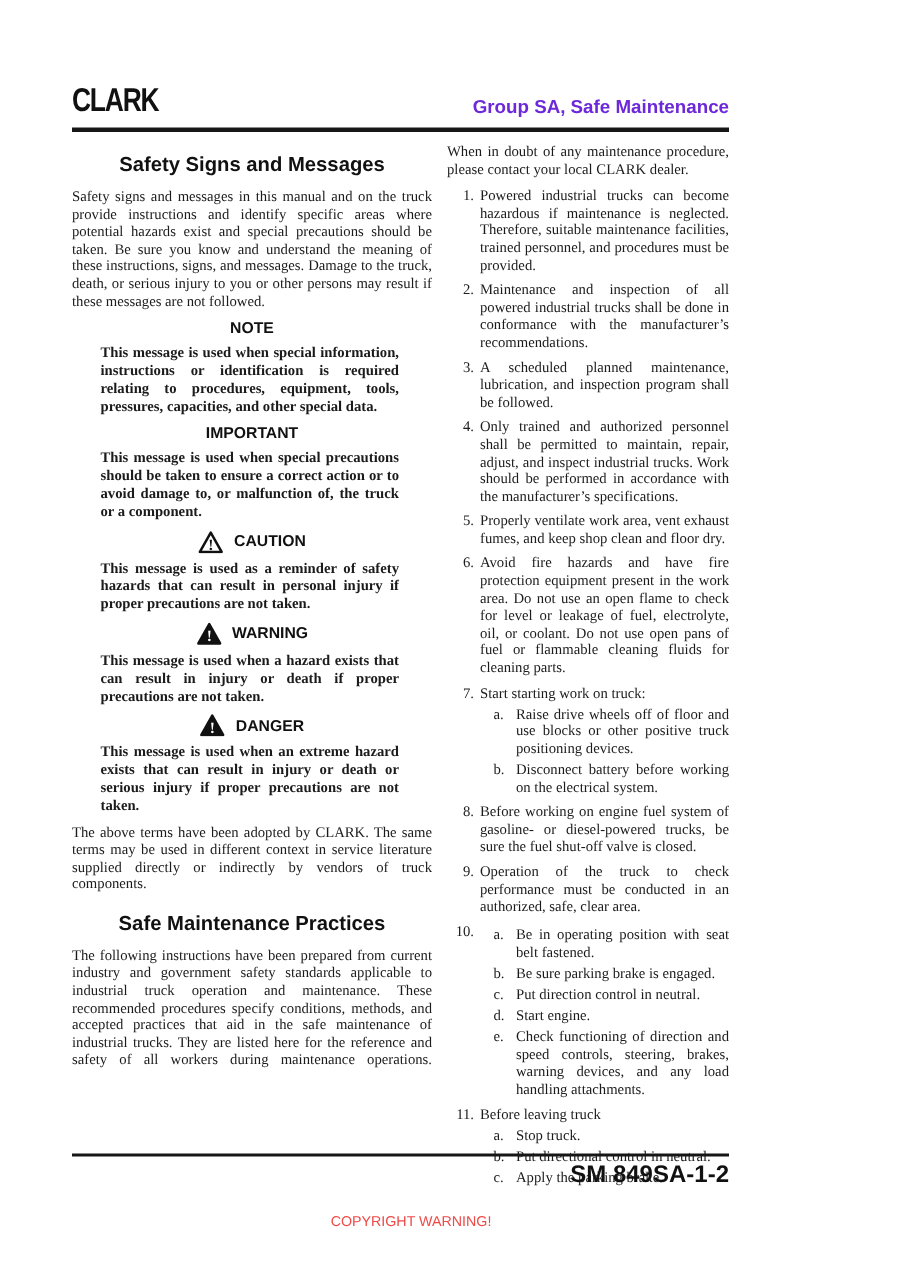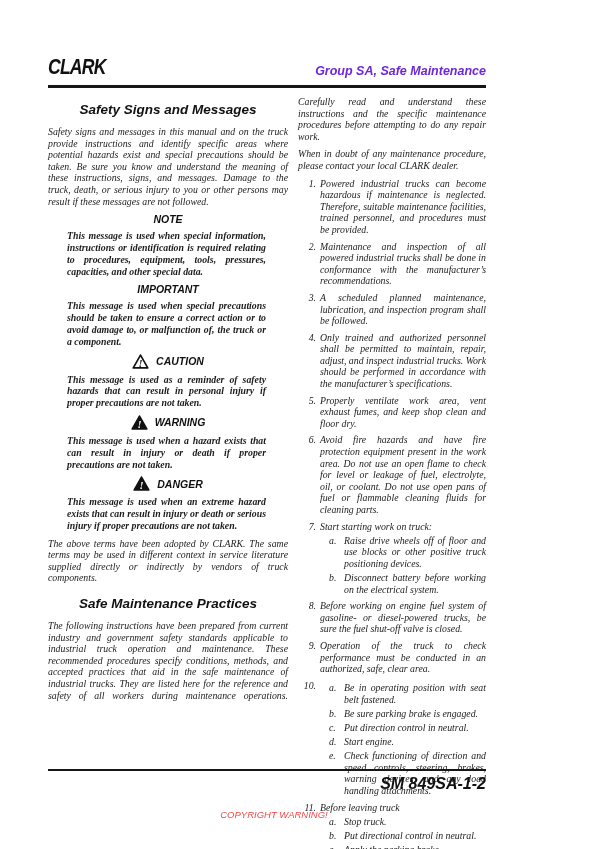--- a/index.html
+++ b/index.html
@@ -1,17 +1,17 @@
 <!DOCTYPE html>
 <html><head>
 <meta charset="utf-8">
 <style>
   html,body{margin:0;padding:0;background:#ffffff;}
   .page{position:relative;width:548px;height:849px;background:#ffffff;color:#1b1b1b;overflow:hidden;
-        font-family:"Liberation Serif", serif;font-style:italic;}
+        font-family:"Liberation Serif", serif;}
 
   
   .header{position:absolute;left:48px;right:62px;top:56px;display:flex;justify-content:space-between;align-items:flex-end;}
   .logo{font-family:"Liberation Sans", sans-serif;font-weight:bold;font-size:22px;line-height:22px;
         letter-spacing:-1px;transform:scaleX(0.8);transform-origin:left bottom;color:#111;}
   .group-title{font-family:"Liberation Sans", sans-serif;font-weight:bold;font-size:12.5px;color:#6d28d9;}
   .header-rule{position:absolute;left:48px;right:62px;top:85px;height:2.5px;background:#161616;}
 
   
   .columns{position:absolute;left:48px;right:62px;top:96px;display:flex;gap:10px;}
@@ -128,21 +128,20 @@
   </div>
 </div>
 
       <p class="body just">The above terms have been adopted by CLARK. The same terms may be used in different context in service literature supplied directly or indirectly by vendors of truck components.</p>
 
       <div class="section-heading second">Safe Maintenance Practices</div>
       <p class="body just just-last">The following instructions have been prepared from current industry and government safety standards applicable to industrial truck operation and maintenance. These recommended procedures specify conditions, methods, and accepted practices that aid in the safe maintenance of industrial trucks. They are listed here for the reference and safety of all workers during maintenance operations.</p>
     </div>
 
     <div class="col-right">
-      <p class="body just">Carefully read and understand these instructions and the specific maintenance procedures before attempting to do any repair work.</p>
       <p class="body just">When in doubt of any maintenance procedure, please contact your local CLARK dealer.</p>
       <div id="practice-list" class="practice-list">
   <div class="p-item">
     <span class="p-num">1.</span>
     <div class="p-body">
       <div class="p-text">Powered industrial trucks can become hazardous if maintenance is neglected. Therefore, suitable maintenance facilities, trained personnel, and procedures must be provided.</div>
 
     </div>
   </div>
 

